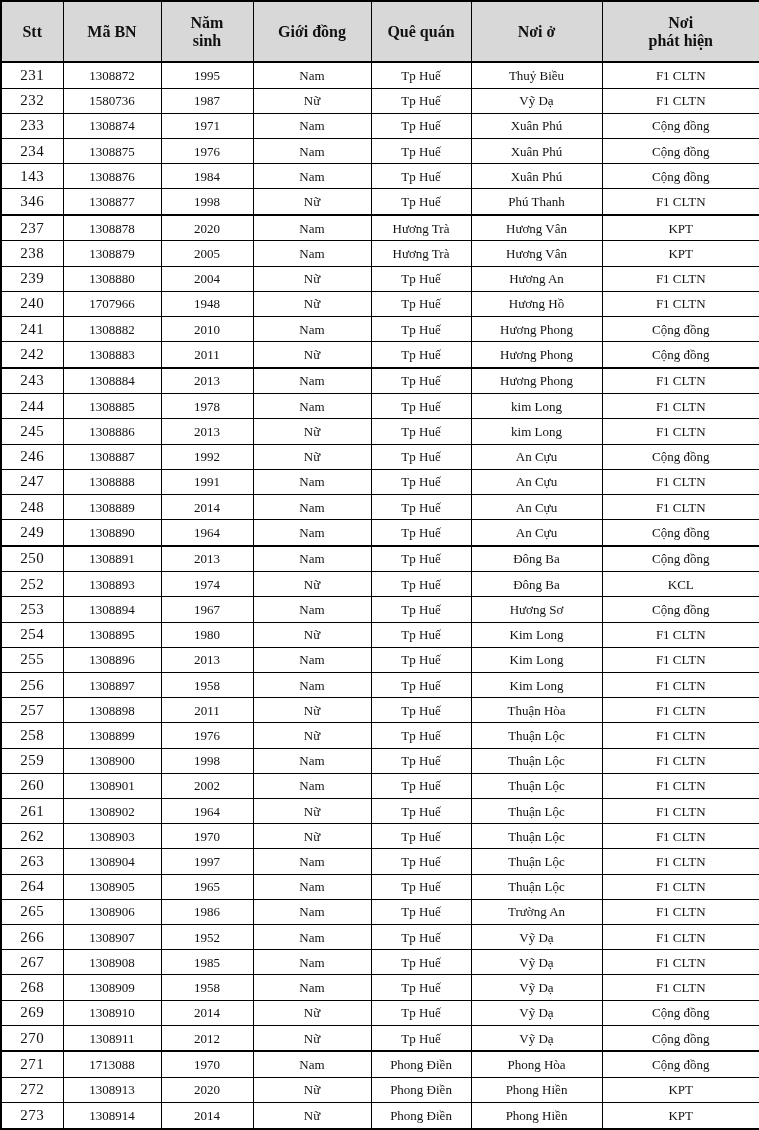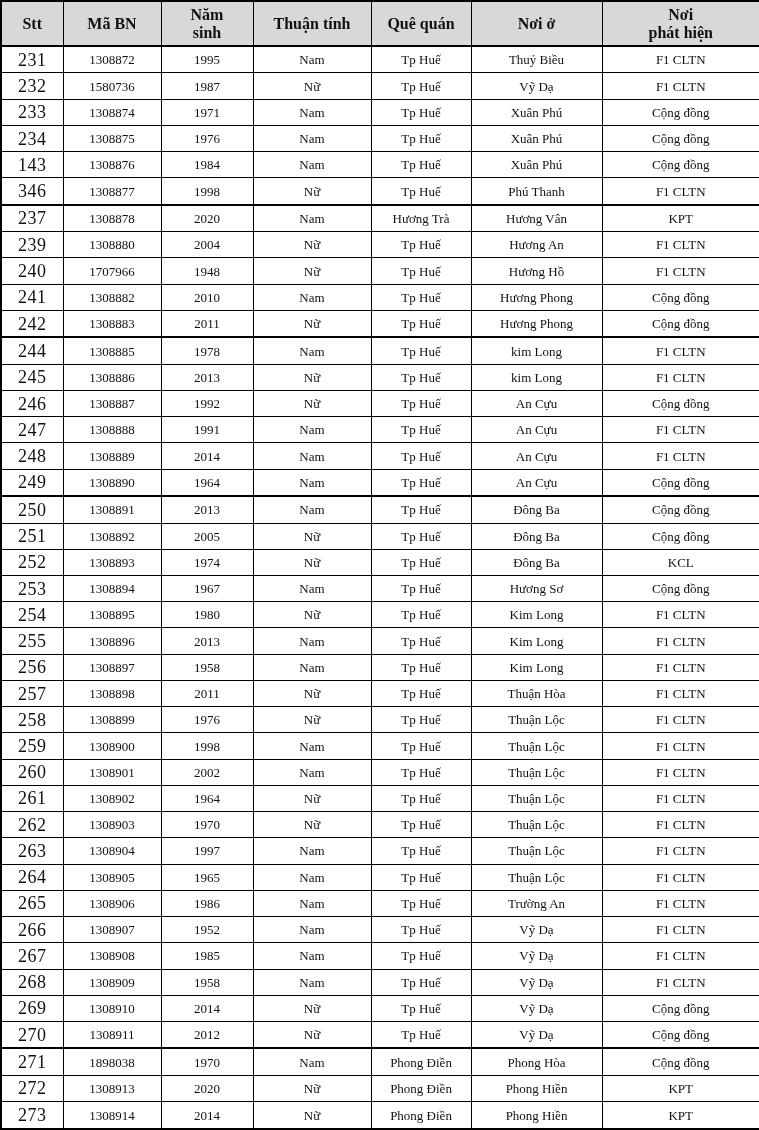--- a/index.html
+++ b/index.html
@@ -18,36 +18,36 @@
     color: #111;
   }
   th, td {
     border: 1px solid #000;
     text-align: center;
     vertical-align: middle;
     padding: 0 2px;
     overflow: hidden;
   }
   thead tr {
-    height: 45px;
+    height: 61px;
     background: #d8d8d8;
   }
   th {
     font-weight: bold;
     font-size: 16px;
     line-height: 1.12;
     white-space: pre-line;
     border-bottom-width: 2px;
   }
   td {
     font-size: 13px;
     line-height: 1.0;
   }
   td.c0 {
-    font-size: 18px;
+    font-size: 15px;
     letter-spacing: 0.5px;
   }
   tr.thick td {
     border-bottom-width: 2px;
   }
 </style>
 </head>
 <body>
 
 <table class="doc-table">
@@ -59,21 +59,21 @@
     <col style="width:100px">
     <col style="width:131px">
     <col style="width:158px">
   </colgroup>
   <thead>
     <tr>
       <th>Stt</th>
       <th>Mã BN</th>
       <th>Năm
 sinh</th>
-      <th>Thuận tính</th>
+      <th>Giới đồng</th>
       <th>Quê quán</th>
       <th>Nơi ở</th>
       <th>Nơi
 phát hiện</th>
     </tr>
   </thead>
   <tbody>
       <tr>
         <td class="c0">231</td>
         <td class="c1">1308872</td>
@@ -131,20 +131,29 @@
       <tr>
         <td class="c0">237</td>
         <td class="c1">1308878</td>
         <td class="c2">2020</td>
         <td class="c3">Nam</td>
         <td class="c4">Hương Trà</td>
         <td class="c5">Hương Vân</td>
         <td class="c6">KPT</td>
       </tr>
       <tr>
+        <td class="c0">238</td>
+        <td class="c1">1308879</td>
+        <td class="c2">2005</td>
+        <td class="c3">Nam</td>
+        <td class="c4">Hương Trà</td>
+        <td class="c5">Hương Vân</td>
+        <td class="c6">KPT</td>
+      </tr>
+      <tr>
         <td class="c0">239</td>
         <td class="c1">1308880</td>
         <td class="c2">2004</td>
         <td class="c3">Nữ</td>
         <td class="c4">Tp Huế</td>
         <td class="c5">Hương An</td>
         <td class="c6">F1 CLTN</td>
       </tr>
       <tr>
         <td class="c0">240</td>
@@ -167,20 +176,29 @@
       <tr class="thick">
         <td class="c0">242</td>
         <td class="c1">1308883</td>
         <td class="c2">2011</td>
         <td class="c3">Nữ</td>
         <td class="c4">Tp Huế</td>
         <td class="c5">Hương Phong</td>
         <td class="c6">Cộng đồng</td>
       </tr>
       <tr>
+        <td class="c0">243</td>
+        <td class="c1">1308884</td>
+        <td class="c2">2013</td>
+        <td class="c3">Nam</td>
+        <td class="c4">Tp Huế</td>
+        <td class="c5">Hương Phong</td>
+        <td class="c6">F1 CLTN</td>
+      </tr>
+      <tr>
         <td class="c0">244</td>
         <td class="c1">1308885</td>
         <td class="c2">1978</td>
         <td class="c3">Nam</td>
         <td class="c4">Tp Huế</td>
         <td class="c5">kim Long</td>
         <td class="c6">F1 CLTN</td>
       </tr>
       <tr>
         <td class="c0">245</td>
@@ -230,29 +248,20 @@
       <tr>
         <td class="c0">250</td>
         <td class="c1">1308891</td>
         <td class="c2">2013</td>
         <td class="c3">Nam</td>
         <td class="c4">Tp Huế</td>
         <td class="c5">Đông Ba</td>
         <td class="c6">Cộng đồng</td>
       </tr>
       <tr>
-        <td class="c0">251</td>
-        <td class="c1">1308892</td>
-        <td class="c2">2005</td>
-        <td class="c3">Nữ</td>
-        <td class="c4">Tp Huế</td>
-        <td class="c5">Đông Ba</td>
-        <td class="c6">Cộng đồng</td>
-      </tr>
-      <tr>
         <td class="c0">252</td>
         <td class="c1">1308893</td>
         <td class="c2">1974</td>
         <td class="c3">Nữ</td>
         <td class="c4">Tp Huế</td>
         <td class="c5">Đông Ba</td>
         <td class="c6">KCL</td>
       </tr>
       <tr>
         <td class="c0">253</td>
@@ -411,21 +420,21 @@
         <td class="c0">270</td>
         <td class="c1">1308911</td>
         <td class="c2">2012</td>
         <td class="c3">Nữ</td>
         <td class="c4">Tp Huế</td>
         <td class="c5">Vỹ Dạ</td>
         <td class="c6">Cộng đồng</td>
       </tr>
       <tr>
         <td class="c0">271</td>
-        <td class="c1">1898038</td>
+        <td class="c1">1713088</td>
         <td class="c2">1970</td>
         <td class="c3">Nam</td>
         <td class="c4">Phong Điền</td>
         <td class="c5">Phong Hòa</td>
         <td class="c6">Cộng đồng</td>
       </tr>
       <tr>
         <td class="c0">272</td>
         <td class="c1">1308913</td>
         <td class="c2">2020</td>

